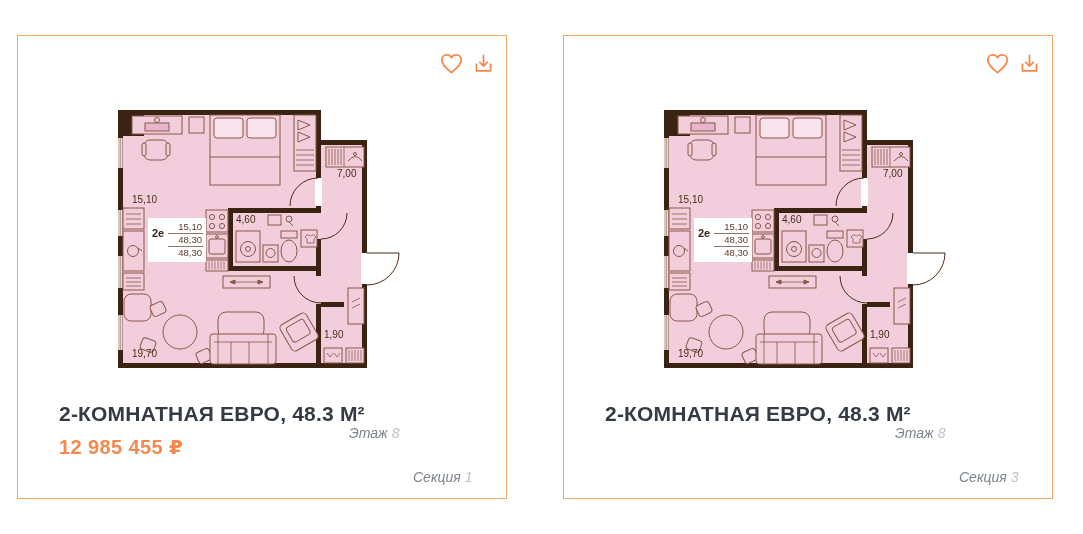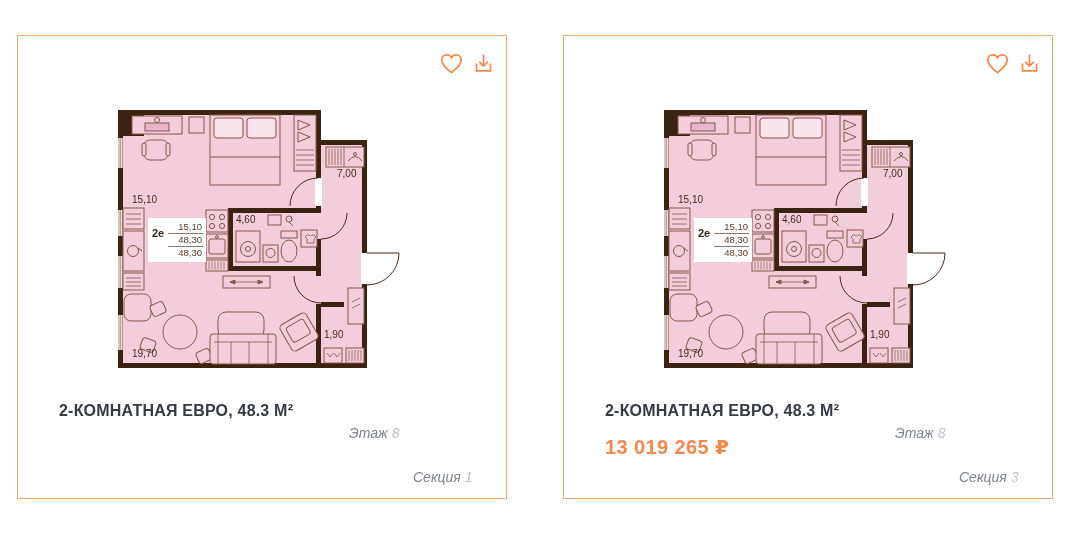--- a/index.html
+++ b/index.html
@@ -11,21 +11,21 @@
   .cards{position:absolute;left:17px;top:35px;display:flex;gap:56px;}
   .card{
     position:relative;width:490px;height:464px;box-sizing:border-box;
     border:1px solid #F3A963;background:#fff;
   }
   .card-actions{position:absolute;top:15px;right:9px;display:flex;gap:5px;}
   .icon-btn{width:27px;height:27px;background:none;border:none;padding:0;cursor:pointer;display:block;}
   .icon-btn svg{display:block;}
   .plan-slot{position:absolute;left:100px;top:74px;width:290px;height:258px;}
   .title{
-    position:absolute;left:41px;top:366px;font-size:16px;font-weight:700;
+    position:absolute;left:41px;top:366px;font-size:21px;font-weight:700;
     color:#343B45;letter-spacing:.2px;
   }
   .pair{position:absolute;top:389px;font-size:14px;color:#7D848D;font-style:italic;}
   .pair-floor{left:331px;}
   .pair-section{left:395px;margin-top:44px;}
   .pair .value{color:#BDC3C9;margin-left:4px;}
   .price{
     position:absolute;left:41px;top:399px;font-size:20px;font-weight:700;
     color:#F5884B;letter-spacing:.4px;
   }
@@ -247,20 +247,21 @@
     </g>
   </svg>
 </div>
     <div class="title">2-КОМНАТНАЯ ЕВРО, 48.3 М²</div>
     <div class="pair pair-floor">
       <span>Этаж</span><span class="value">8</span>
     </div>
     <div class="pair pair-section">
       <span>Секция</span><span class="value">1</span>
     </div>
+    <div class="price">12 985 455 ₽</div>
   </div>
 
   <div class="card">
     <div class="card-actions">
       <button class="icon-btn">
         <svg width="27" height="27" viewBox="0 0 25 25" fill="none" stroke="#F5884B" stroke-width="1.6">
           <path d="M12.5,20 C8,16.2 3.5,12.7 3.5,8.3 C3.5,5.4 5.8,3.6 8.2,3.6 C10,3.6 11.6,4.5 12.5,6.1 C13.4,4.5 15,3.6 16.8,3.6 C19.2,3.6 21.5,5.4 21.5,8.3 C21.5,12.7 17,16.2 12.5,20 Z"></path>
         </svg>
       </button>
       <button class="icon-btn">
@@ -464,16 +465,15 @@
     </g>
   </svg>
 </div>
     <div class="title">2-КОМНАТНАЯ ЕВРО, 48.3 М²</div>
     <div class="pair pair-floor">
       <span>Этаж</span><span class="value">8</span>
     </div>
     <div class="pair pair-section">
       <span>Секция</span><span class="value">3</span>
     </div>
-    <div class="price">13 019 265 ₽</div>
   </div>
 
 </div>
 
 </body></html>

